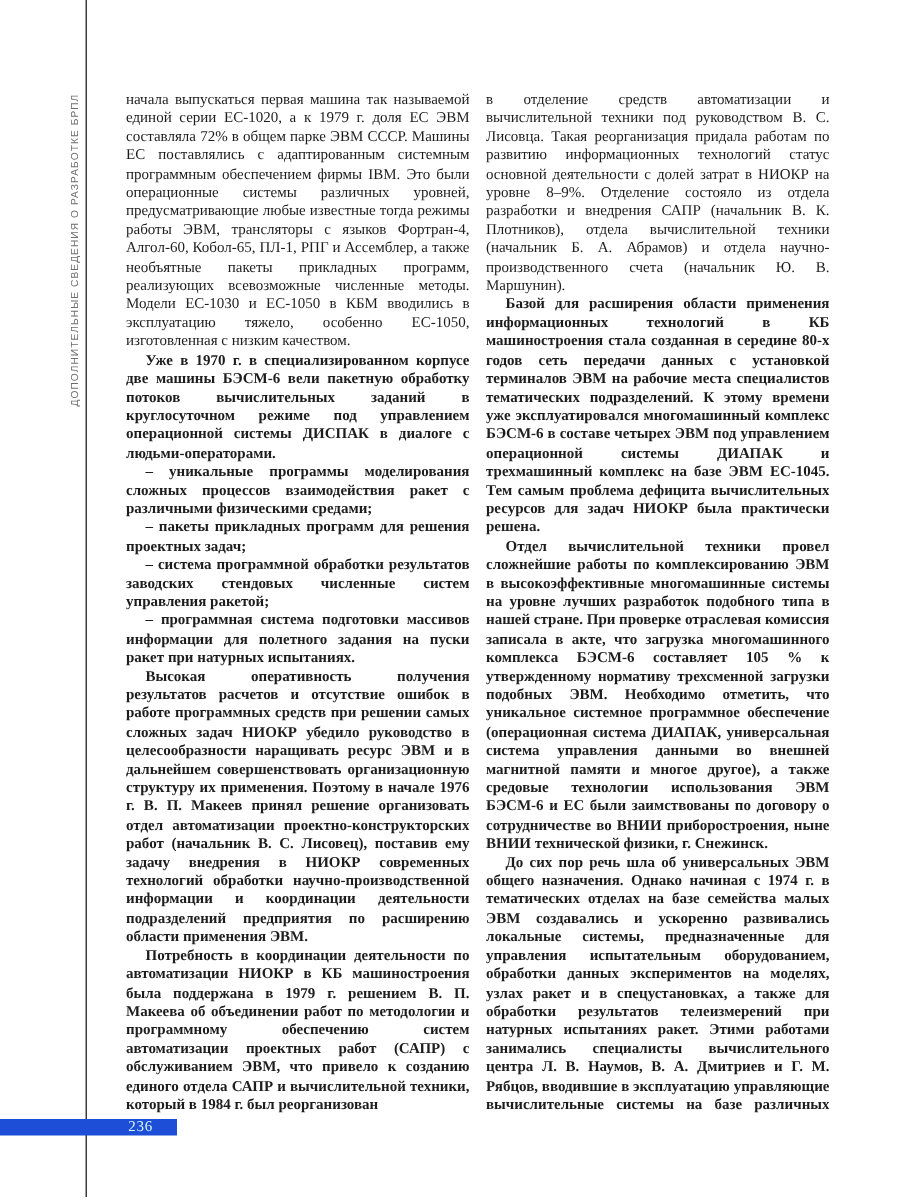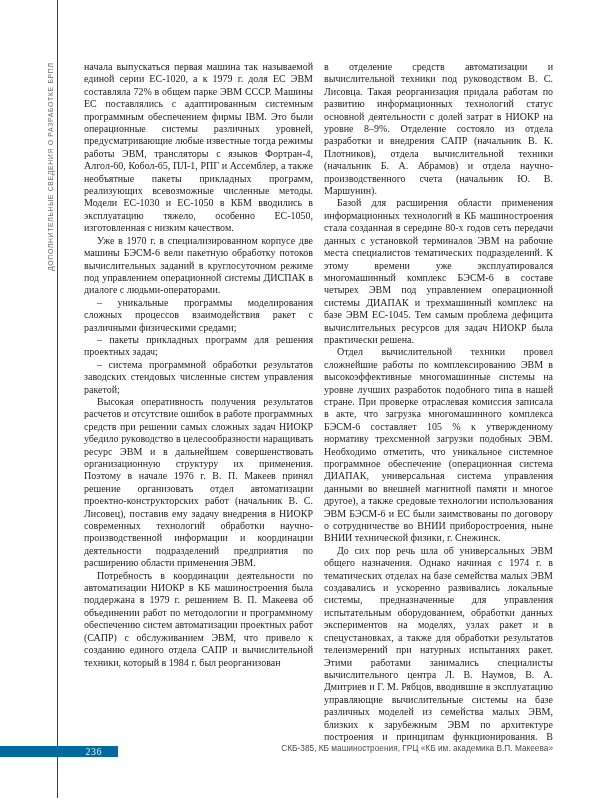--- a/index.html
+++ b/index.html
@@ -42,21 +42,21 @@
     width: 229px;
     max-height: 682px;
     overflow: hidden;
     font-size: 10px;
     line-height: 12.4px;
     color: #1d1d1d;
     text-align: justify;
     hyphens: auto;
   }
   .para { margin: 0; text-align: justify; }
-  .para.indent { text-indent: 13px; }
+  .para.indent { text-indent: 13px; font-weight: bold; }
   .pagenum-bar {
     position: absolute;
     left: 0; top: 746px;
     width: 118px; height: 11px;
     background: #1fe6a3;
     z-index: 2;
   }
   .pagenum {
     position: absolute;
     right: 16px; top: 0;
@@ -85,30 +85,30 @@
 
   <div class="sidebar-label">ДОПОЛНИТЕЛЬНЫЕ СВЕДЕНИЯ О РАЗРАБОТКЕ БРПЛ</div>
 
   <div class="content">
     <div class="col">
         <p class="para">начала выпускаться первая машина так называемой единой серии ЕС-1020, а к 1979 г. доля ЕС ЭВМ составляла 72% в общем парке ЭВМ СССР. Машины ЕС поставлялись с адаптированным системным программным обеспечением фирмы IBM. Это были операционные системы различных уровней, предусматривающие любые известные тогда режимы работы ЭВМ, трансляторы с языков Фортран-4, Алгол-60, Кобол-65, ПЛ-1, РПГ и Ассемблер, а также необъятные пакеты прикладных программ, реализующих всевозможные численные методы. Модели ЕС-1030 и ЕС-1050 в КБМ вводились в эксплуатацию тяжело, особенно ЕС-1050, изготовленная с низким качеством.</p>
         <p class="para indent">Уже в 1970 г. в специализированном корпусе две машины БЭСМ-6 вели пакетную обработку потоков вычислительных заданий в круглосуточном режиме под управлением операционной системы ДИСПАК в диалоге с людьми-операторами.</p>
         <p class="para indent">– уникальные программы моделирования сложных процессов взаимодействия ракет с различными физическими средами;</p>
         <p class="para indent">– пакеты прикладных программ для решения проектных задач;</p>
         <p class="para indent">– система программной обработки результатов заводских стендовых численные систем управления ракетой;</p>
+        <p class="para indent">– программная система подготовки массивов информации для полетного задания на пуски ракет при натурных испытаниях.</p>
         <p class="para indent">Высокая оперативность получения результатов расчетов и отсутствие ошибок в работе программных средств при решении самых сложных задач НИОКР убедило руководство в целесообразности наращивать ресурс ЭВМ и в дальнейшем совершенствовать организационную структуру их применения. Поэтому в начале 1976 г. В. П. Макеев принял решение организовать отдел автоматизации проектно-конструкторских работ (начальник В. С. Лисовец), поставив ему задачу внедрения в НИОКР современных технологий обработки научно-производственной информации и координации деятельности подразделений предприятия по расширению области применения ЭВМ.</p>
         <p class="para indent">Потребность в координации деятельности по автоматизации НИОКР в КБ машиностроения была поддержана в 1979 г. решением В. П. Макеева об объединении работ по методологии и программному обеспечению систем автоматизации проектных работ (САПР) с обслуживанием ЭВМ, что привело к созданию единого отдела САПР и вычислительной техники, который в 1984 г. был реорганизован</p>
       </div>
     <div class="col">
         <p class="para">в отделение средств автоматизации и вычислительной техники под руководством В. С. Лисовца. Такая реорганизация придала работам по развитию информационных технологий статус основной деятельности с долей затрат в НИОКР на уровне 8–9%. Отделение состояло из отдела разработки и внедрения САПР (начальник В. К. Плотников), отдела вычислительной техники (начальник Б. А. Абрамов) и отдела научно-производственного счета (начальник Ю. В. Маршунин).</p>
         <p class="para indent">Базой для расширения области применения информационных технологий в КБ машиностроения стала созданная в середине 80-х годов сеть передачи данных с установкой терминалов ЭВМ на рабочие места специалистов тематических подразделений. К этому времени уже эксплуатировался многомашинный комплекс БЭСМ-6 в составе четырех ЭВМ под управлением операционной системы ДИАПАК и трехмашинный комплекс на базе ЭВМ ЕС-1045. Тем самым проблема дефицита вычислительных ресурсов для задач НИОКР была практически решена.</p>
         <p class="para indent">Отдел вычислительной техники провел сложнейшие работы по комплексированию ЭВМ в высокоэффективные многомашинные системы на уровне лучших разработок подобного типа в нашей стране. При проверке отраслевая комиссия записала в акте, что загрузка многомашинного комплекса БЭСМ-6 составляет 105 % к утвержденному нормативу трехсменной загрузки подобных ЭВМ. Необходимо отметить, что уникальное системное программное обеспечение (операционная система ДИАПАК, универсальная система управления данными во внешней магнитной памяти и многое другое), а также средовые технологии использования ЭВМ БЭСМ-6 и ЕС были заимствованы по договору о сотрудничестве во ВНИИ приборостроения, ныне ВНИИ технической физики, г. Снежинск.</p>
         <p class="para indent">До сих пор речь шла об универсальных ЭВМ общего назначения. Однако начиная с 1974 г. в тематических отделах на базе семейства малых ЭВМ создавались и ускоренно развивались локальные системы, предназначенные для управления испытательным оборудованием, обработки данных экспериментов на моделях, узлах ракет и в спецустановках, а также для обработки результатов телеизмерений при натурных испытаниях ракет. Этими работами занимались специалисты вычислительного центра Л. В. Наумов, В. А. Дмитриев и Г. М. Рябцов, вводившие в эксплуатацию управляющие вычислительные системы на базе различных моделей из семейства малых ЭВМ, близких к зарубежным ЭВМ по архитектуре построения и принципам функционирования. В частности, на</p>
       </div>
   </div>
 
-  <div class="pagenum-bar" style="background: #0369a1;">
+  <div class="pagenum-bar" style="background: #1d4ed8;">
     <span class="pagenum">236</span>
   </div>
 
-  <div class="footer-credit">СКБ-385, КБ машиностроения, ГРЦ «КБ им. академика В.П. Макеева»</div>
 
 </div>
 
 </body></html>

